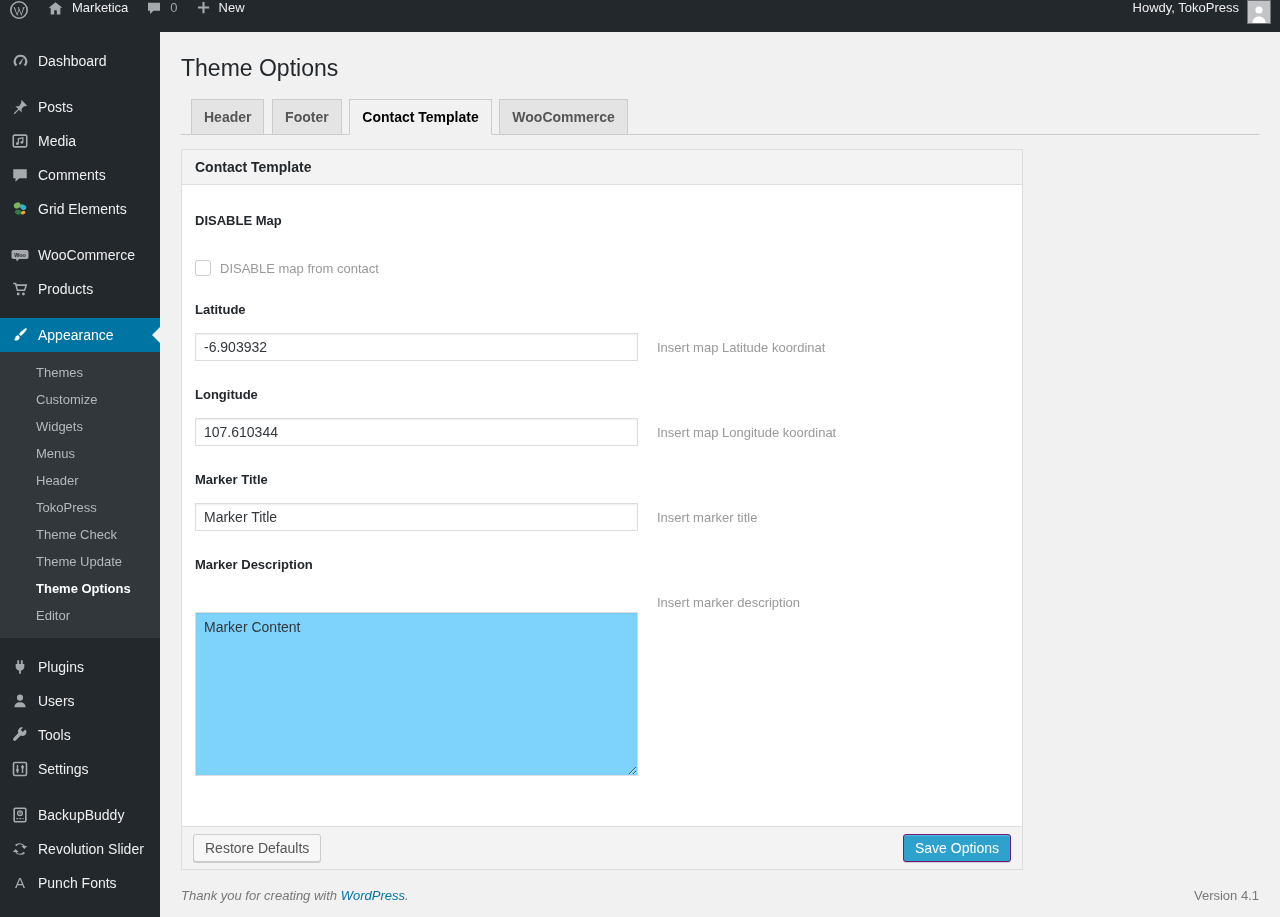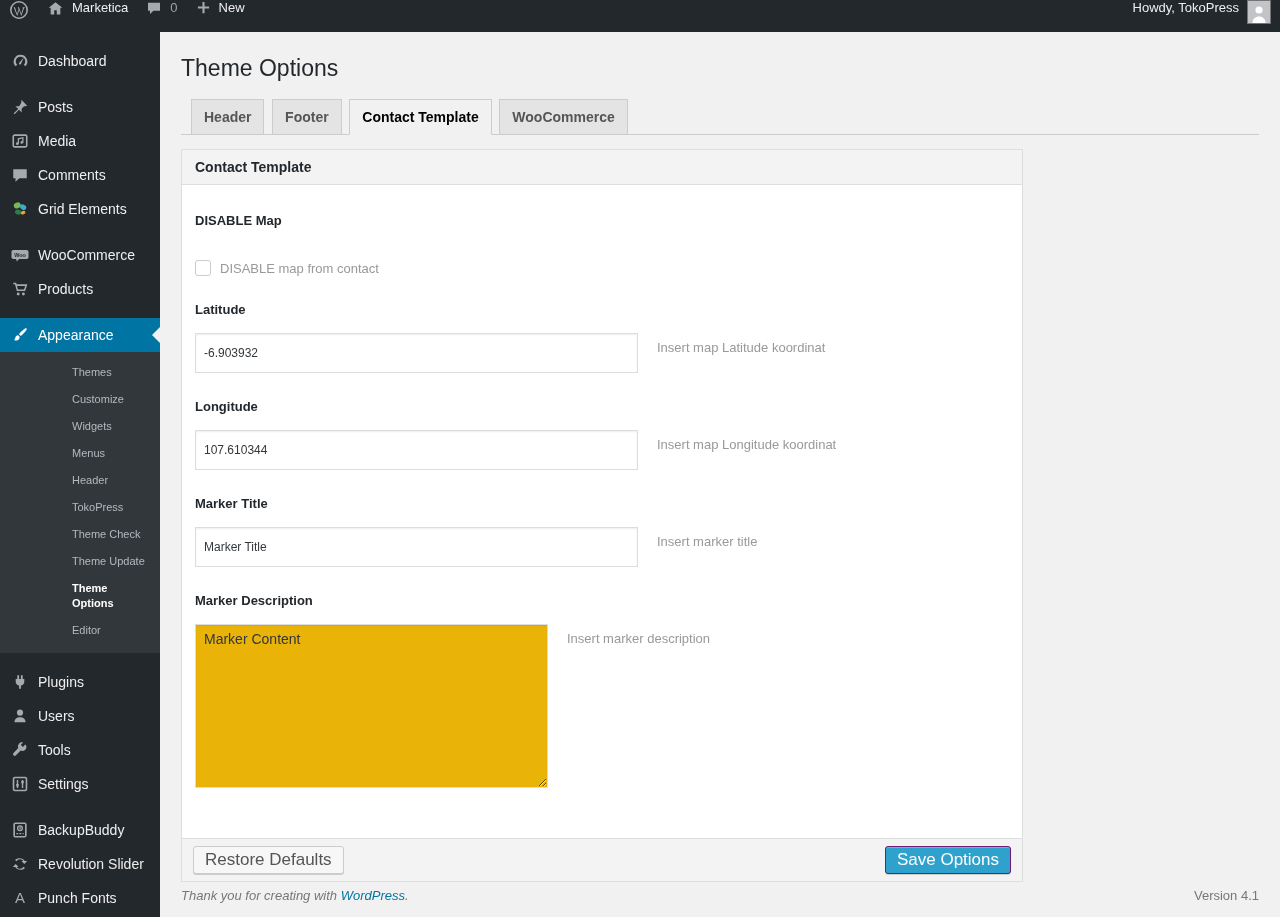--- a/index.html
+++ b/index.html
@@ -43,21 +43,21 @@
   .menu-item.sep { margin-top:12px; }
   .menu-item.active { background:#0074a2; color:#fff; }
   .menu-item.active .mi-icon { color:#fff; }
   .menu-arrow {
     position:absolute; right:0; top:50%; margin-top:-8px;
     width:0; height:0; border:8px solid transparent; border-right-color:#f1f1f1;
   }
   .submenu { background:#32373c; padding:7px 0 9px; }
   .submenu-item {
     display:block; padding:6px 12px 6px 36px; color:#b4b9be;
-    font-size:11px; cursor:pointer; line-height:15px;margin-left:36px;
+    font-size:13px; cursor:pointer; line-height:15px;
   }
   .submenu-item.current { color:#fff; font-weight:bold; }
 
   
   .content {
     margin-left:160px; padding-top:32px; height:917px;
     display:flex; flex-direction:column;
   }
   .wrap { padding:22px 21px 0 21px; flex:1 1 auto; }
   .page-title { font-size:23px; font-weight:400; color:#23282d; line-height:29px; }
@@ -81,39 +81,40 @@
   .field { margin-top:26px; }
   .field-label { font-size:13px; font-weight:bold; color:#23282d; display:block; }
   .field-control { margin-top:16px; display:flex; align-items:flex-start; }
   .checkbox-row { margin-top:32px; display:flex; align-items:flex-end; }
   .checkbox-row input[type=checkbox] {
     width:16px; height:16px; appearance:none; background:#fff;
     border:1px solid #ccc; border-radius:3px; cursor:pointer;
   }
   .checkbox-row .cb-label { margin-left:9px; color:#999; font-size:13px; cursor:pointer; }
   .text-input {
-    width:443px; height:40px; border:1px solid #ddd; background:#fff;
-    padding:3px 8px; font-size:12px; color:#32373c;
+    width:443px; height:28px; border:1px solid #ddd; background:#fff;
+    padding:3px 8px; font-size:14px; color:#32373c;
     font-family:"Liberation Sans","DejaVu Sans",sans-serif;
     box-shadow:inset 0 1px 2px rgba(0,0,0,.07);
   }
   .textarea-input {
-    width:353px; height:164px; border:1px solid #ddd; background:#eab308;
+    width:443px; height:164px; border:1px solid #ddd; background:#7dd3fc;
     padding:6px 8px; font-size:14px; color:#32373c; resize:both;
     font-family:"Liberation Sans","DejaVu Sans",sans-serif;
     box-shadow:inset 0 1px 2px rgba(0,0,0,.07);
+    margin-top:24px;
   }
   .help-text { margin-left:19px; padding-top:7px; color:#999; font-size:13px; }
 
   .panel-footer {
     background:#f3f3f3; border-top:1px solid #dedede;
     padding:7px 11px; display:flex; justify-content:space-between; align-items:center;
   }
   .btn {
-    height:28px; padding:0 11px; font-size:17px; border-radius:3px; cursor:pointer;
+    height:28px; padding:0 11px; font-size:14px; border-radius:3px; cursor:pointer;
     font-family:"Liberation Sans","DejaVu Sans",sans-serif;
   }
   .btn-secondary {
     background:#f7f7f7; border:1px solid #ccc; color:#555;
     box-shadow:0 1px 0 #ccc;
   }
   .btn-primary {
     background:#2ea2cc; border:1px solid #701a75; color:#fff;
     box-shadow:inset 0 1px 0 rgba(120,200,230,.6), 0 1px 0 rgba(0,0,0,.15);
   }

